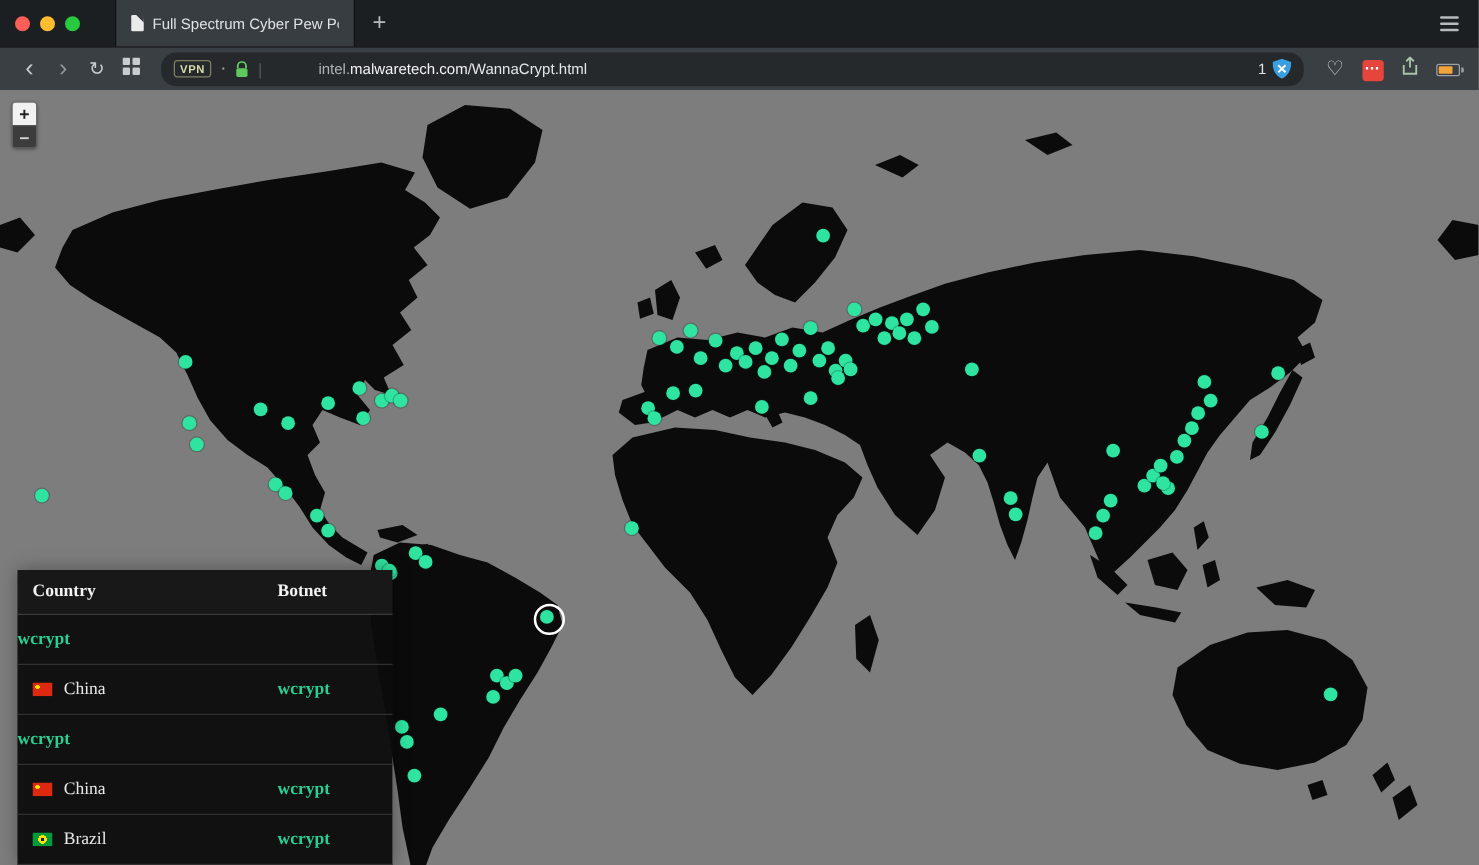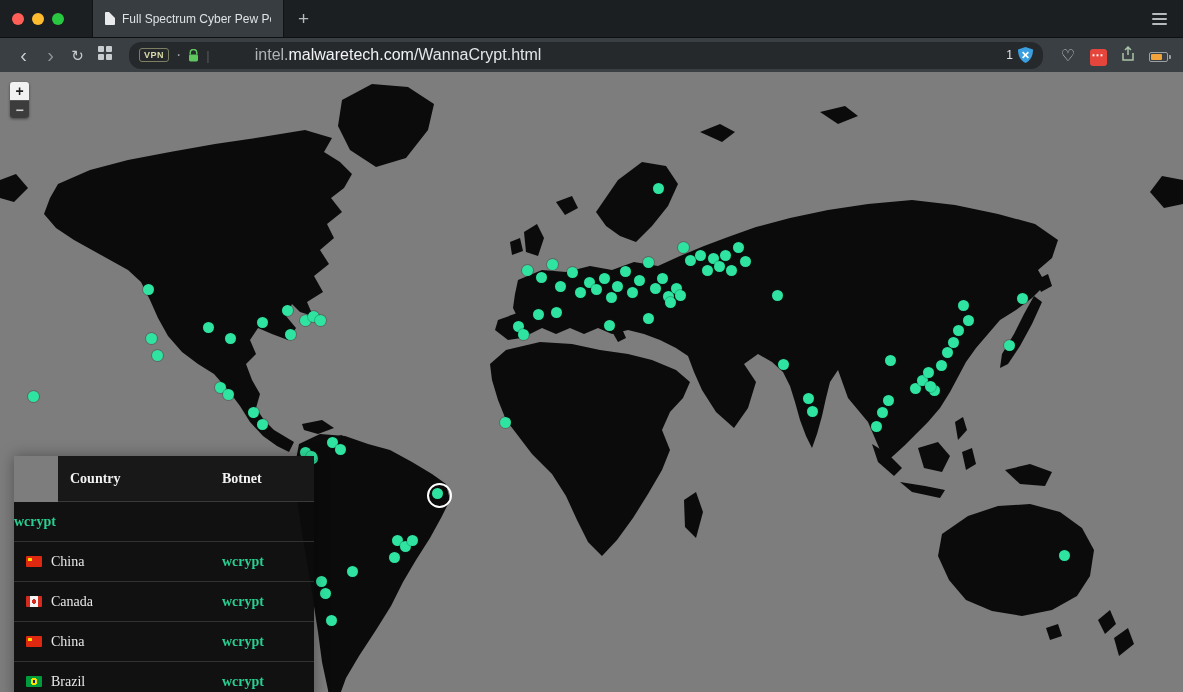--- a/index.html
+++ b/index.html
@@ -23,21 +23,21 @@
   
   .toolbar { height:35px; background:#3a3f43; display:flex; align-items:center; padding:0 10px; border-top:1px solid #0e0f10; }
   .navbtn { color:#c9ccce; font-size:20px; width:27px; text-align:center; line-height:27px; cursor:default; }
   .navbtn.fwd { color:#8f9396; }
   .navbtn.reload { font-size:15px; }
   .gridbtn { width:28px; text-align:center; }
   .urlbar { flex:1; height:27px; background:#26292c; border-radius:12px; display:flex; align-items:center; padding:0 10px; margin:0 10px; gap:7px; min-width:0; }
   .vpn { border:1px solid #7d7f62; color:#d9dba8; font-size:9px; font-weight:bold; padding:1px 4px; border-radius:3px; letter-spacing:.5px; }
   .vpn-dot { color:#9aa0a4; }
   .divider { color:#55595c; font-size:13px; }
-  .url { font-size:16px; white-space:nowrap; overflow:hidden;padding-left:38px; }
+  .url { font-size:12px; white-space:nowrap; overflow:hidden;padding-left:38px; }
   .url .sub { color:#aeb3b6; } .url .host { color:#f1f3f4; } .url .path { color:#e3e6e8; }
   .tracker { margin-left:auto; display:flex; align-items:center; gap:5px; }
   .count { color:#dfe2e4; font-size:12px; }
   .tbicon { width:30px; text-align:center; color:#c6c9cb; font-size:15px; }
   .heart { font-size:16px; }
   .abp { width:17px; height:17px; background:#e6453c; border-radius:3px; color:#fff; font-size:12px; font-weight:bold;
          line-height:13px; text-align:center; display:inline-block; letter-spacing:1px; }
   .battery { display:inline-block; width:19px; height:10px; border:1px solid #9aa0a3; border-radius:2px; position:relative; vertical-align:middle; }
   .battery::before { content:""; position:absolute; left:1px; top:1px; bottom:1px; width:11px; background:#f2a33c; border-radius:1px; }
   .battery::after { content:""; position:absolute; right:-4px; top:2px; width:2px; height:4px; background:#9aa0a3; border-radius:0 1px 1px 0; }
@@ -53,21 +53,21 @@
 
   .dot { position:absolute; width:11px; height:11px; border-radius:50%; background:var(--dot,#2fe3a0);
          margin:-5.5px 0 0 -5.5px; box-shadow:0 0 0 1px rgba(0,45,28,.25); z-index:2; }
   .dot.hl { z-index:3; }
   .dot.hl::after { content:""; position:absolute; left:-5px; top:-5px; width:21px; height:21px;
                    border:2px solid #ffffff; border-radius:50%; }
 
   
   .feed { position:absolute; left:14px; top:384px; width:300px; z-index:6;
           font-family:"Liberation Serif", serif; box-shadow:0 0 14px rgba(0,0,0,.35); }
-  .feed-h { display:flex; align-items:center; background:#181818; height:46px; border-bottom:1px solid #3a3a3a;margin-left:44px; }
+  .feed-h { display:flex; align-items:center; background:#181818; height:36px; border-bottom:1px solid #3a3a3a; }
   .feed-h span { color:#f2f2f2; font-weight:bold; font-size:14px; }
   .col1 { flex:1; padding-left:12px; display:flex; align-items:center; }
   .col2 { width:92px; }
   .trow { display:flex; align-items:center; height:40px; background:rgba(12,12,12,.95); border-bottom:1px solid #313131; }
   .cname { color:#e9e9e9; font-size:14px; }
   .bname { color:var(--wcrypt,#29cf92); font-weight:bold; font-size:14px; }
   .flag { width:16px; height:11px; display:inline-block; margin-right:9px; border-radius:1px; flex:none; }
   .flag-italy  { background:linear-gradient(90deg,#009246 0 33%,#f4f4f4 33% 66%,#ce2b37 66% 100%); }
   .flag-china  { background-image:radial-gradient(circle at 25% 32%, #ffde00 0 1.8px, transparent 1.9px),
                  linear-gradient(#de2910,#de2910); }
@@ -306,24 +306,20 @@
           <span class="col2 bname">wcrypt</span>
         </div>
         <div class="trow">
           <span class="col1">
             <i class="flag flag-china"></i>
             <span class="cname">China</span>
           </span>
           <span class="col2 bname">wcrypt</span>
         </div>
         <div class="trow">
-          <span class="col1">
-            <i class="flag flag-canada"></i>
-            <span class="cname">Canada</span>
-          </span>
           <span class="col2 bname">wcrypt</span>
         </div>
         <div class="trow">
           <span class="col1">
             <i class="flag flag-china"></i>
             <span class="cname">China</span>
           </span>
           <span class="col2 bname">wcrypt</span>
         </div>
         <div class="trow">

